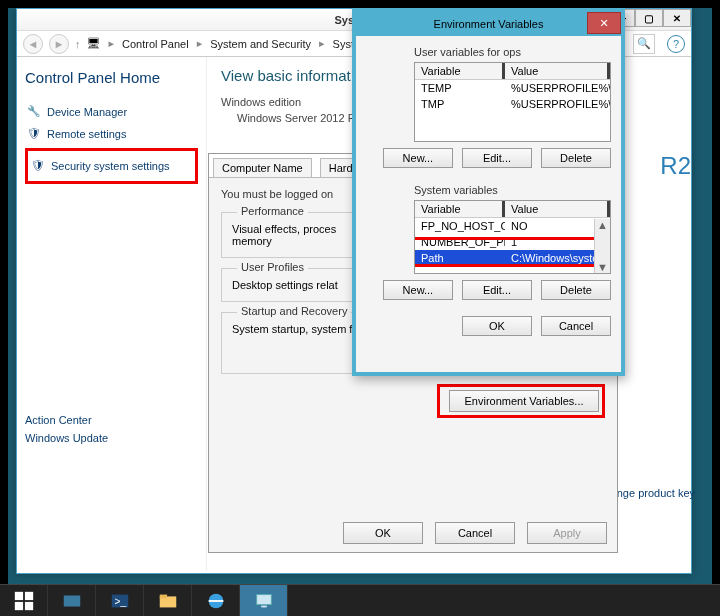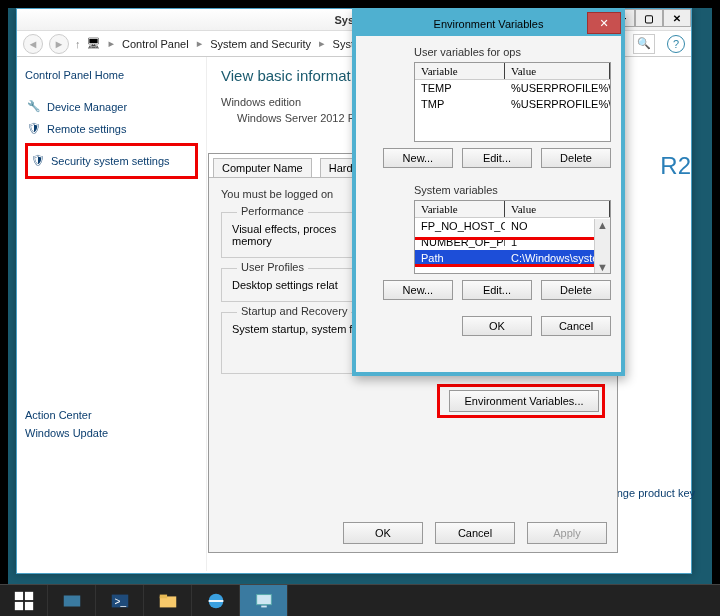--- a/index.html
+++ b/index.html
@@ -14,21 +14,21 @@
 .win-title .btns span { width: 28px; height: 18px; border: 1px solid #aaa; display: flex; align-items: center; justify-content: center; font-size: 10px; background: #eee; }
 .nav { height: 26px; display: flex; align-items: center; padding: 0 6px; gap: 6px; border-bottom: 1px solid #ccc; }
 .nav .navbtn { width: 20px; height: 20px; border: 1px solid #ccc; border-radius: 50%; display: flex; align-items: center; justify-content: center; color: #aaa; background: #f6f6f6;}
 .nav .crumb { color: #222; }
 .nav .sep { color: #888; margin: 0 2px;}
 .search { margin-left: auto; width: 22px; height: 20px; border: 1px solid #ccc; display: flex; align-items: center; justify-content: center; color: #888;}
 .help { width: 18px; height: 18px; border: 1px solid #38a; border-radius: 50%; color: #38a; display: flex; align-items:center; justify-content:center; margin-left:6px;}
 
 .main-body { display: flex; height: calc(100% - 50px); }
 .sidebar { width: 190px; padding: 12px 8px; border-right: 1px solid #eee; }
-.sidebar .hd { color: #0b3e6f; margin-bottom: 18px; font-size: 11px; }
+.sidebar .hd { color: #0b3e6f; margin-bottom: 18px; font-size: 15px; }
 .link { color: #0b3e6f; display: flex; align-items: center; gap: 6px; margin: 6px 0; padding: 1px 2px;}
 .link .ico { width: 14px; height: 14px; }
 .red-box { border: 3px solid #e00; padding: 1px;}
 .see-also { margin-top: 230px; }
 .see-also .sa-hd { color: #888; margin-bottom: 6px;}
 .see-also a { color: #0b3e6f; display: block; margin: 6px 0; }
 
 .content { flex: 1; padding: 10px 14px; position: relative; }
 .h1 { color: #1a5a6e; font-size: 15px; margin-bottom: 12px; }
 .lbl { color: #444; margin-bottom: 4px; }
@@ -50,21 +50,21 @@
 .sp-bottom { position: absolute; bottom: 8px; right: 10px; display:flex; gap: 6px;}
 
 
 .env { position: absolute; left: 344px; top: 0; width: 273px; height: 368px; background: #f4f4f4; border: 4px solid #4fb0d0; box-shadow: 2px 4px 10px rgba(0,0,0,.3);}
 .env-title { height: 24px; background: #4fb0d0; color: #000; display: flex; align-items:center; justify-content:center; position:relative; font-size: 12px;}
 .env-title .close { position:absolute; right:0; top:0; width: 34px; height: 22px; background: #c8504f; color: #fff; display:flex; align-items:center; justify-content:center; border: 1px solid #a03030;}
 .env .sec { padding: 6px 10px 0; margin-left: 48px;}
 .env .sec .lbl2 { color: #333; margin: 4px 0;}
 .env .list { border: 1px solid #999; background: #fff; height: 80px; overflow:hidden;}
 .env .list .hdr { display: flex; border-bottom: 1px solid #ccc; background: #f4f4f4;}
-.env .list .hdr span { padding: 2px 6px; border-right: 1px solid #404040; font-family: Liberation Serif, serif;}
+.env .list .hdr span { padding: 2px 6px; border-right: 3px solid #404040;}
 .env .list .row { display: flex; padding: 1px 0;}
 .env .list .row span { padding: 1px 6px; white-space: nowrap; overflow: hidden;}
 .col-var { width: 90px; }
 .col-val { flex: 1; }
 .env .btnrow { text-align: right; padding: 6px 10px;}
 .env .ebtn { width: 70px; height: 20px; border: 1px solid #999; background: linear-gradient(#fafafa,#e6e6e6); display:inline-flex; align-items:center; justify-content:center; margin-left: 6px; font-size:11px;}
 .env .sys-list { height: 74px; position: relative;}
 .env .sys-highlight { border: 3px solid #e00; position:absolute; left:-4px; top: 36px; right:-4px; height: 30px; pointer-events:none;}
 .env .row.sel { background: #1d4ed8; color: #fff;}
 .env .row.sel span { color:#fff;}

